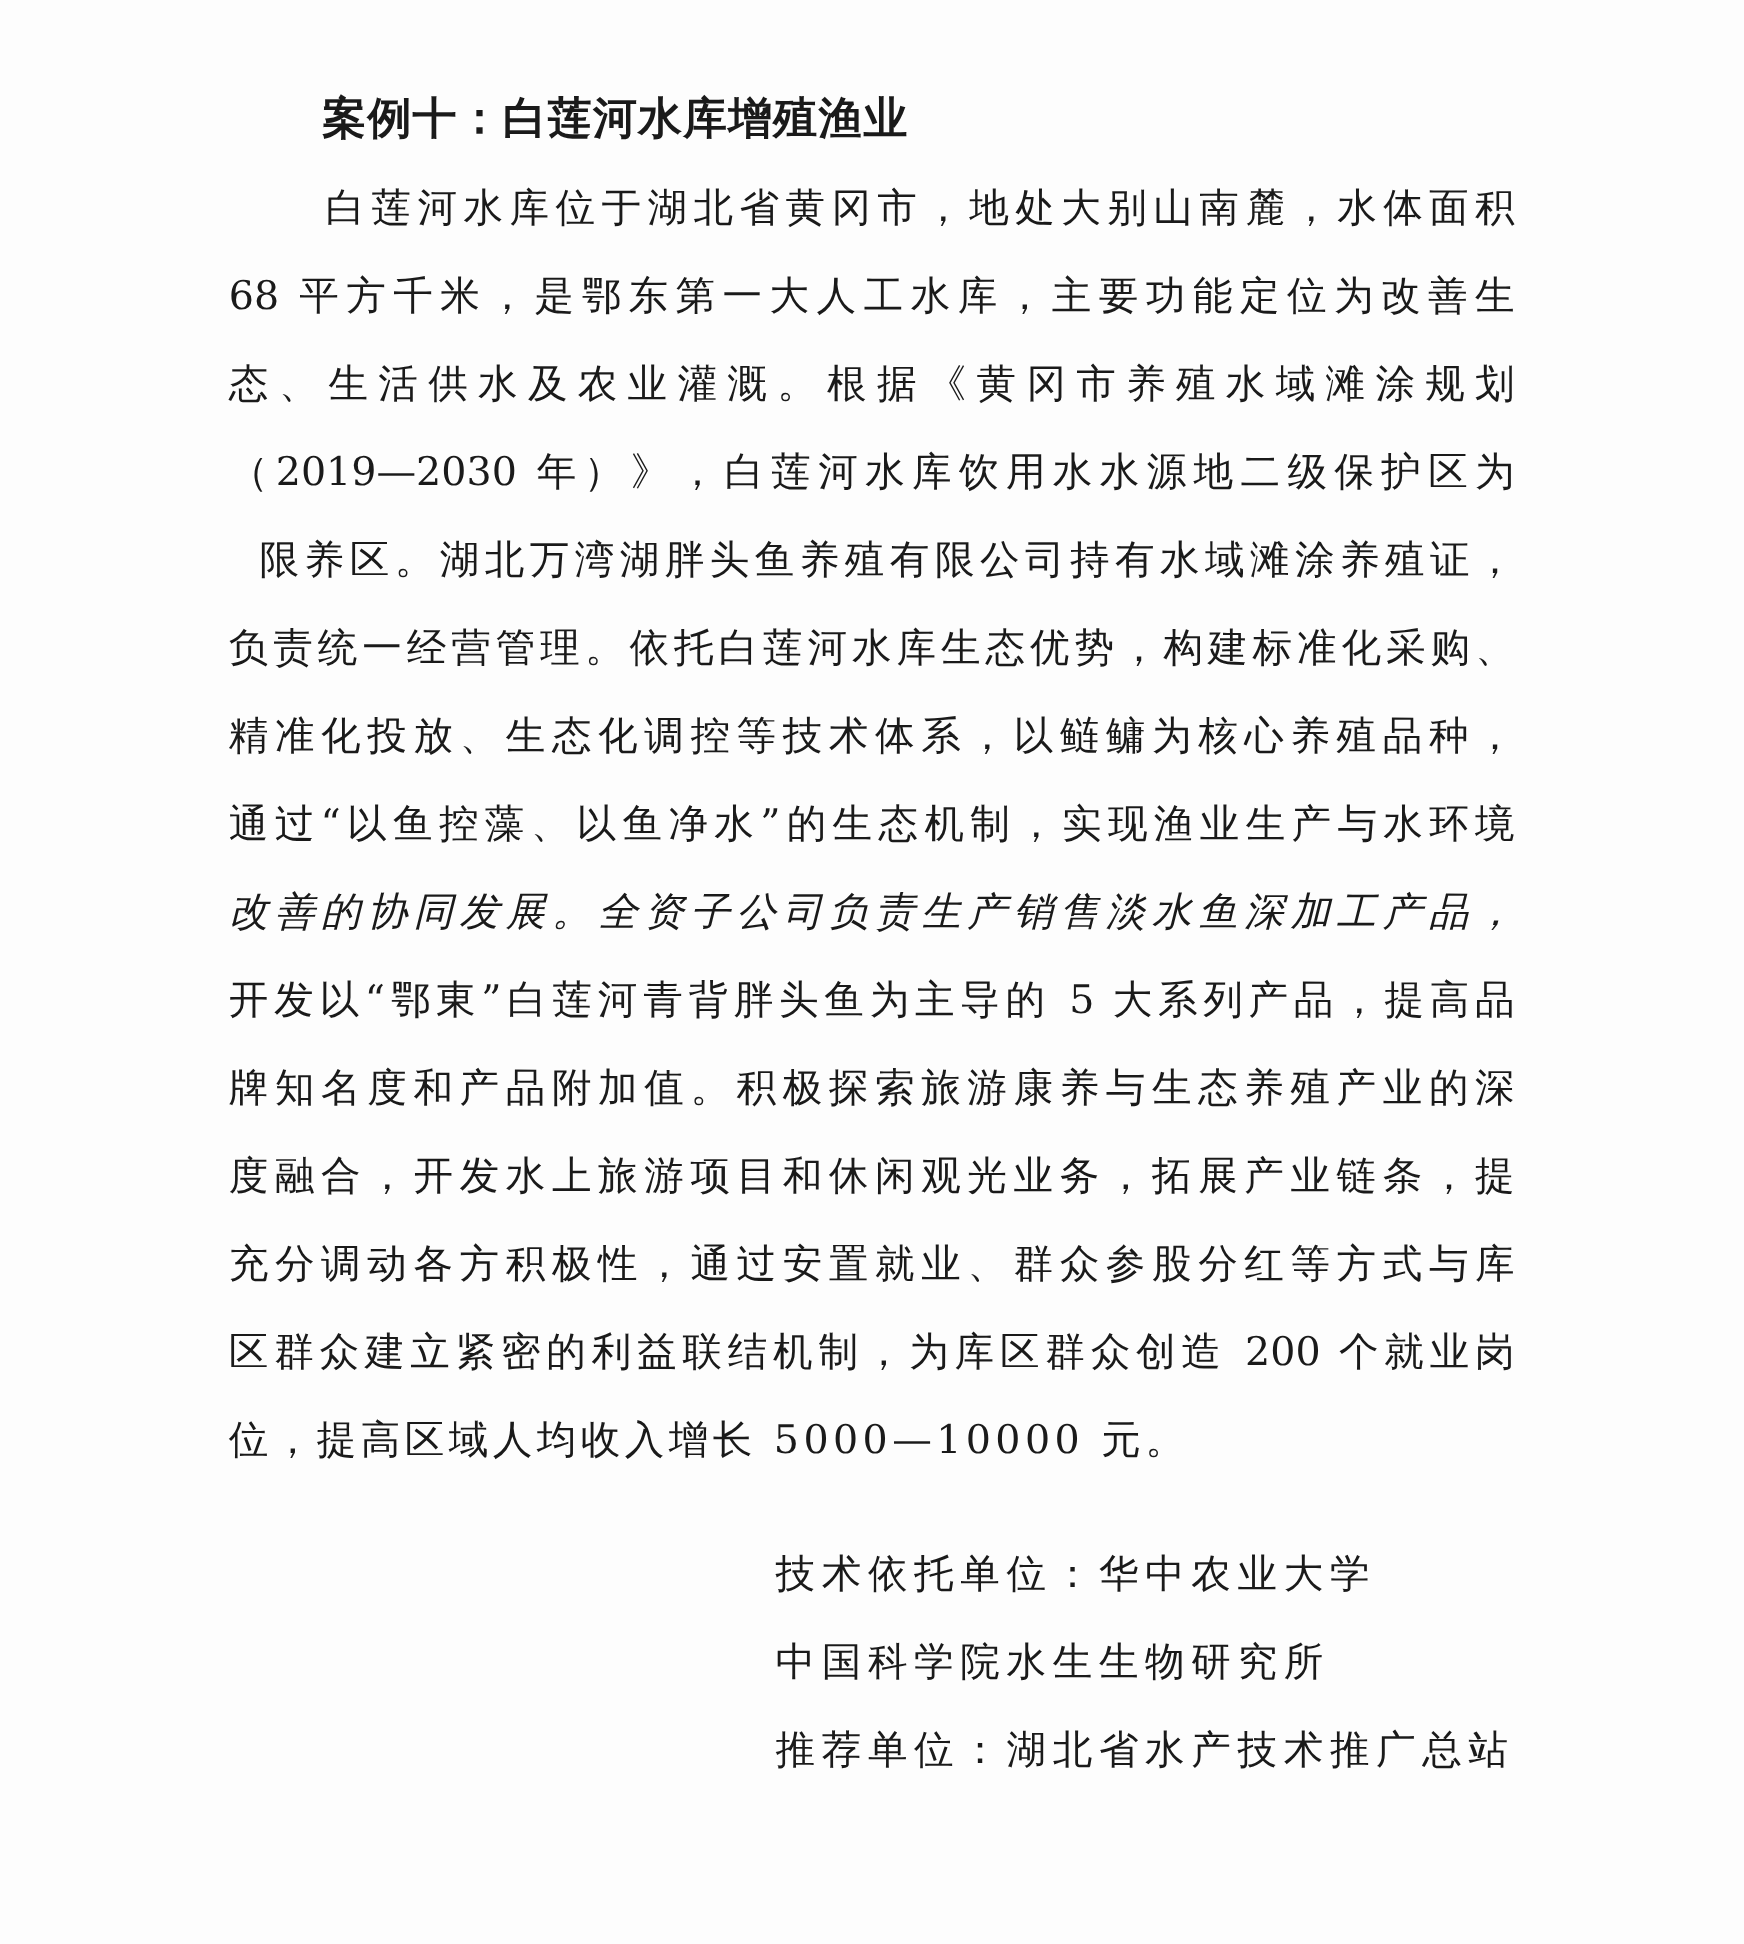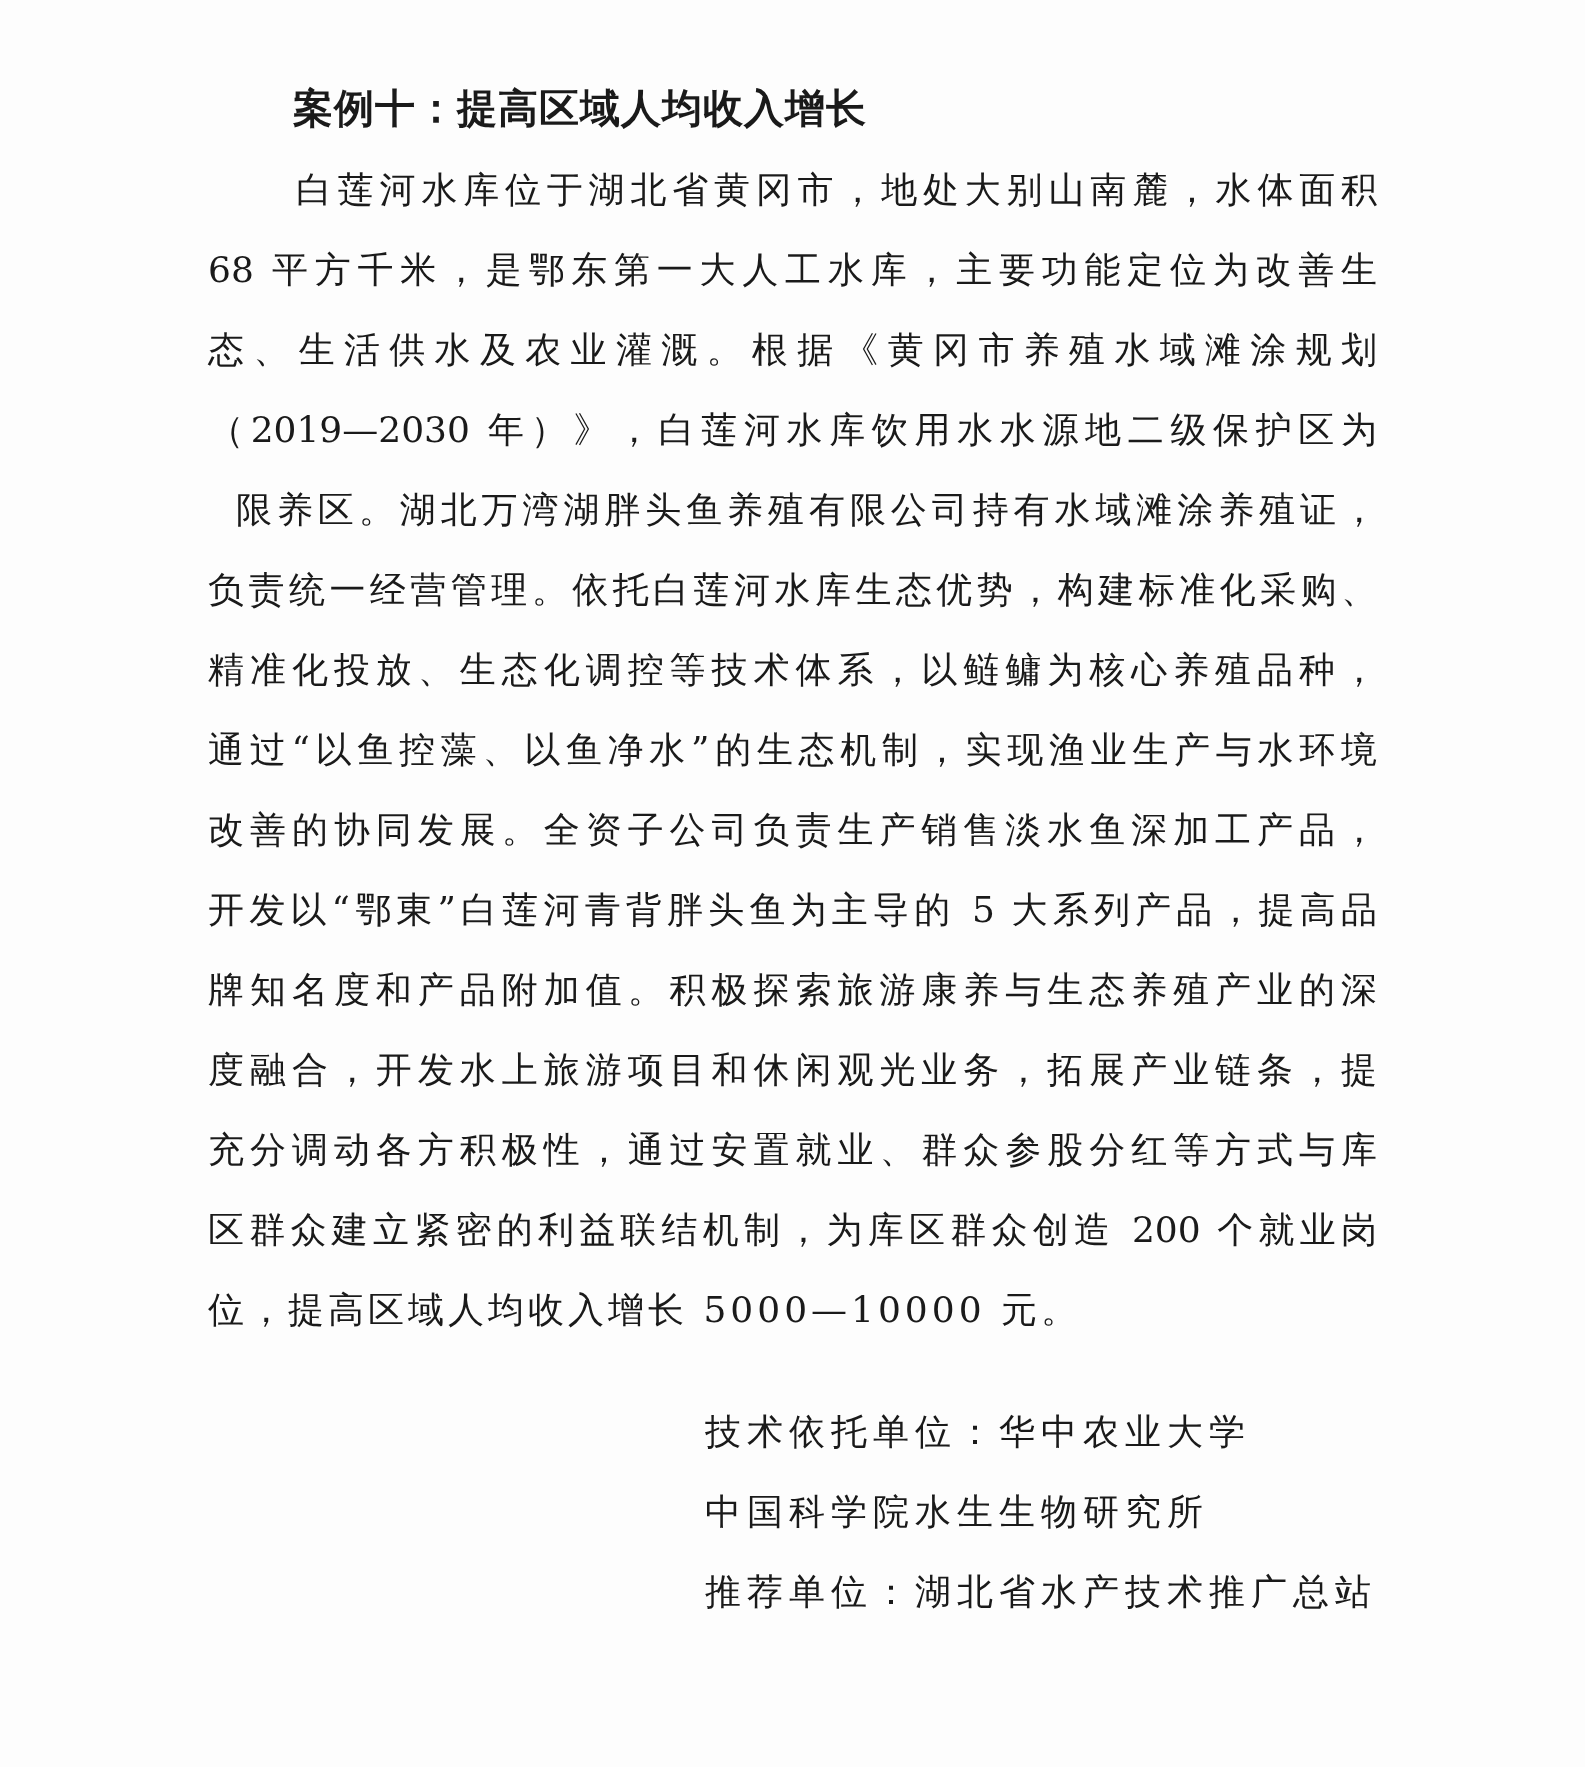--- a/index.html
+++ b/index.html
@@ -44,32 +44,32 @@
     height: 80px; line-height: 60px;
     font-family: "DejaVu Serif", "Liberation Serif", serif;
     font-size: 36px;
     letter-spacing: 6px;
     white-space: nowrap;
   }
 </style>
 </head>
 <body>
 
-<div class="title">案例十：提高区域人均收入增长</div>
+<div class="title">案例十：白莲河水库增殖渔业</div>
 
 <div class="body-text">
   <div class="line indent" style="white-space: normal; word-break: break-all;">白​莲​河​水​库​位​于​湖​北​省​黄​冈​市​，​地​处​大​别​山​南​麓​，​水​体​面​积</div>
   <div class="line" style="white-space: normal; word-break: break-all;">6​8​ ​平​方​千​米​，​是​鄂​东​第​一​大​人​工​水​库​，​主​要​功​能​定​位​为​改​善​生</div>
   <div class="line" style="white-space: normal; word-break: break-all;">态​、​生​活​供​水​及​农​业​灌​溉​。​根​据​《​黄​冈​市​养​殖​水​域​滩​涂​规​划</div>
   <div class="line" style="white-space: normal; word-break: break-all;">（​2​0​1​9​—​2​0​3​0​ ​年​）​》​，​白​莲​河​水​库​饮​用​水​水​源​地​二​级​保​护​区​为</div>
   <div class="line" style="white-space: normal; word-break: break-all; margin-left: 28px;">限​养​区​。​湖​北​万​湾​湖​胖​头​鱼​养​殖​有​限​公​司​持​有​水​域​滩​涂​养​殖​证​，</div>
   <div class="line" style="white-space: normal; word-break: break-all;">负​责​统​一​经​营​管​理​。​依​托​白​莲​河​水​库​生​态​优​势​，​构​建​标​准​化​采​购​、</div>
   <div class="line" style="white-space: normal; word-break: break-all;">精​准​化​投​放​、​生​态​化​调​控​等​技​术​体​系​，​以​鲢​鳙​为​核​心​养​殖​品​种​，</div>
   <div class="line" style="white-space: normal; word-break: break-all;">通​过​“​以​鱼​控​藻​、​以​鱼​净​水​”​的​生​态​机​制​，​实​现​渔​业​生​产​与​水​环​境</div>
-  <div class="line" style="white-space: normal; word-break: break-all;">改​善​的​协​同​发​展​。​全​资​子​公​司​负​责​生​产​销​售​淡​水​鱼​深​加​工​产​品​，</div>
+  <div class="line" style="white-space: normal; word-break: break-all; font-style: italic;">改​善​的​协​同​发​展​。​全​资​子​公​司​负​责​生​产​销​售​淡​水​鱼​深​加​工​产​品​，</div>
   <div class="line" style="white-space: normal; word-break: break-all;">开​发​以​“​鄂​東​”​白​莲​河​青​背​胖​头​鱼​为​主​导​的​ ​5​ ​大​系​列​产​品​，​提​高​品</div>
   <div class="line" style="white-space: normal; word-break: break-all;">牌​知​名​度​和​产​品​附​加​值​。​积​极​探​索​旅​游​康​养​与​生​态​养​殖​产​业​的​深</div>
   <div class="line" style="white-space: normal; word-break: break-all;">度​融​合​，​开​发​水​上​旅​游​项​目​和​休​闲​观​光​业​务​，​拓​展​产​业​链​条​，​提</div>
   <div class="line" style="white-space: normal; word-break: break-all;">充​分​调​动​各​方​积​极​性​，​通​过​安​置​就​业​、​群​众​参​股​分​红​等​方​式​与​库</div>
   <div class="line" style="white-space: normal; word-break: break-all;">区​群​众​建​立​紧​密​的​利​益​联​结​机​制​，​为​库​区​群​众​创​造​ ​2​0​0​ ​个​就​业​岗</div>
   <div class="line last">位，提高区域人均收入增长 5000—10000 元。</div>
 </div>
 
 <div class="signature">
   <div class="sig-line">技术依托单位：华中农业大学</div>

